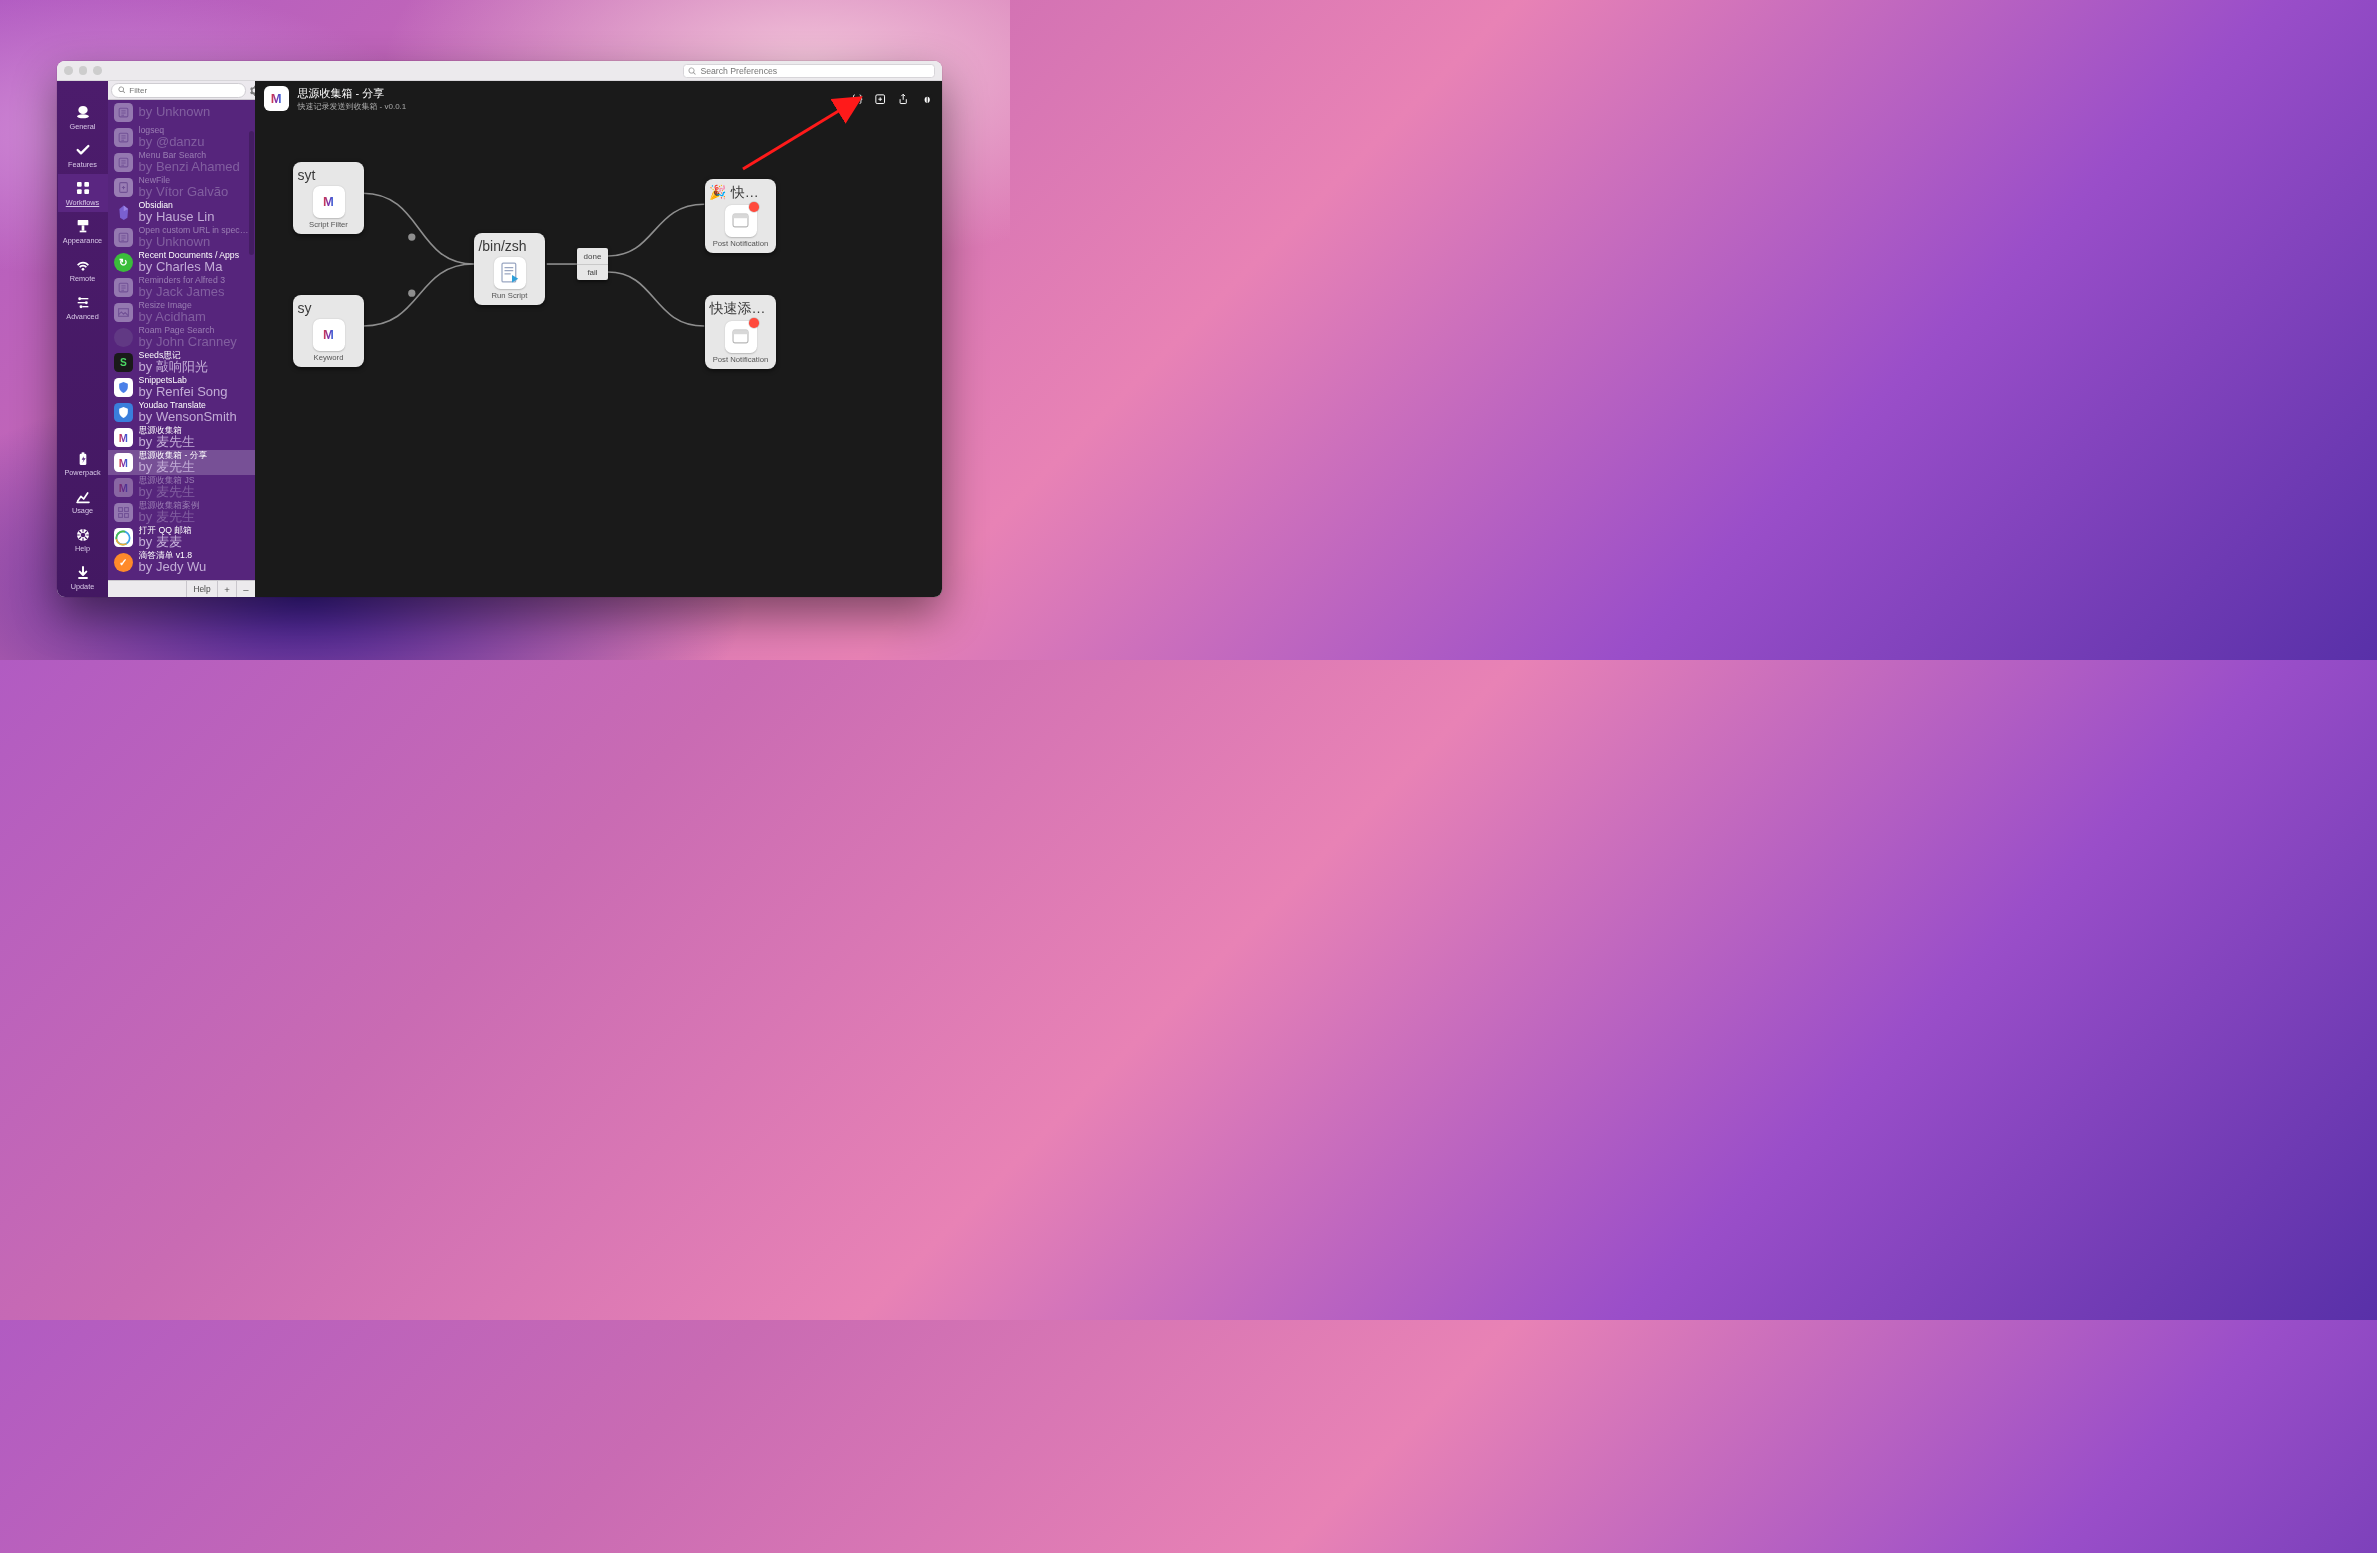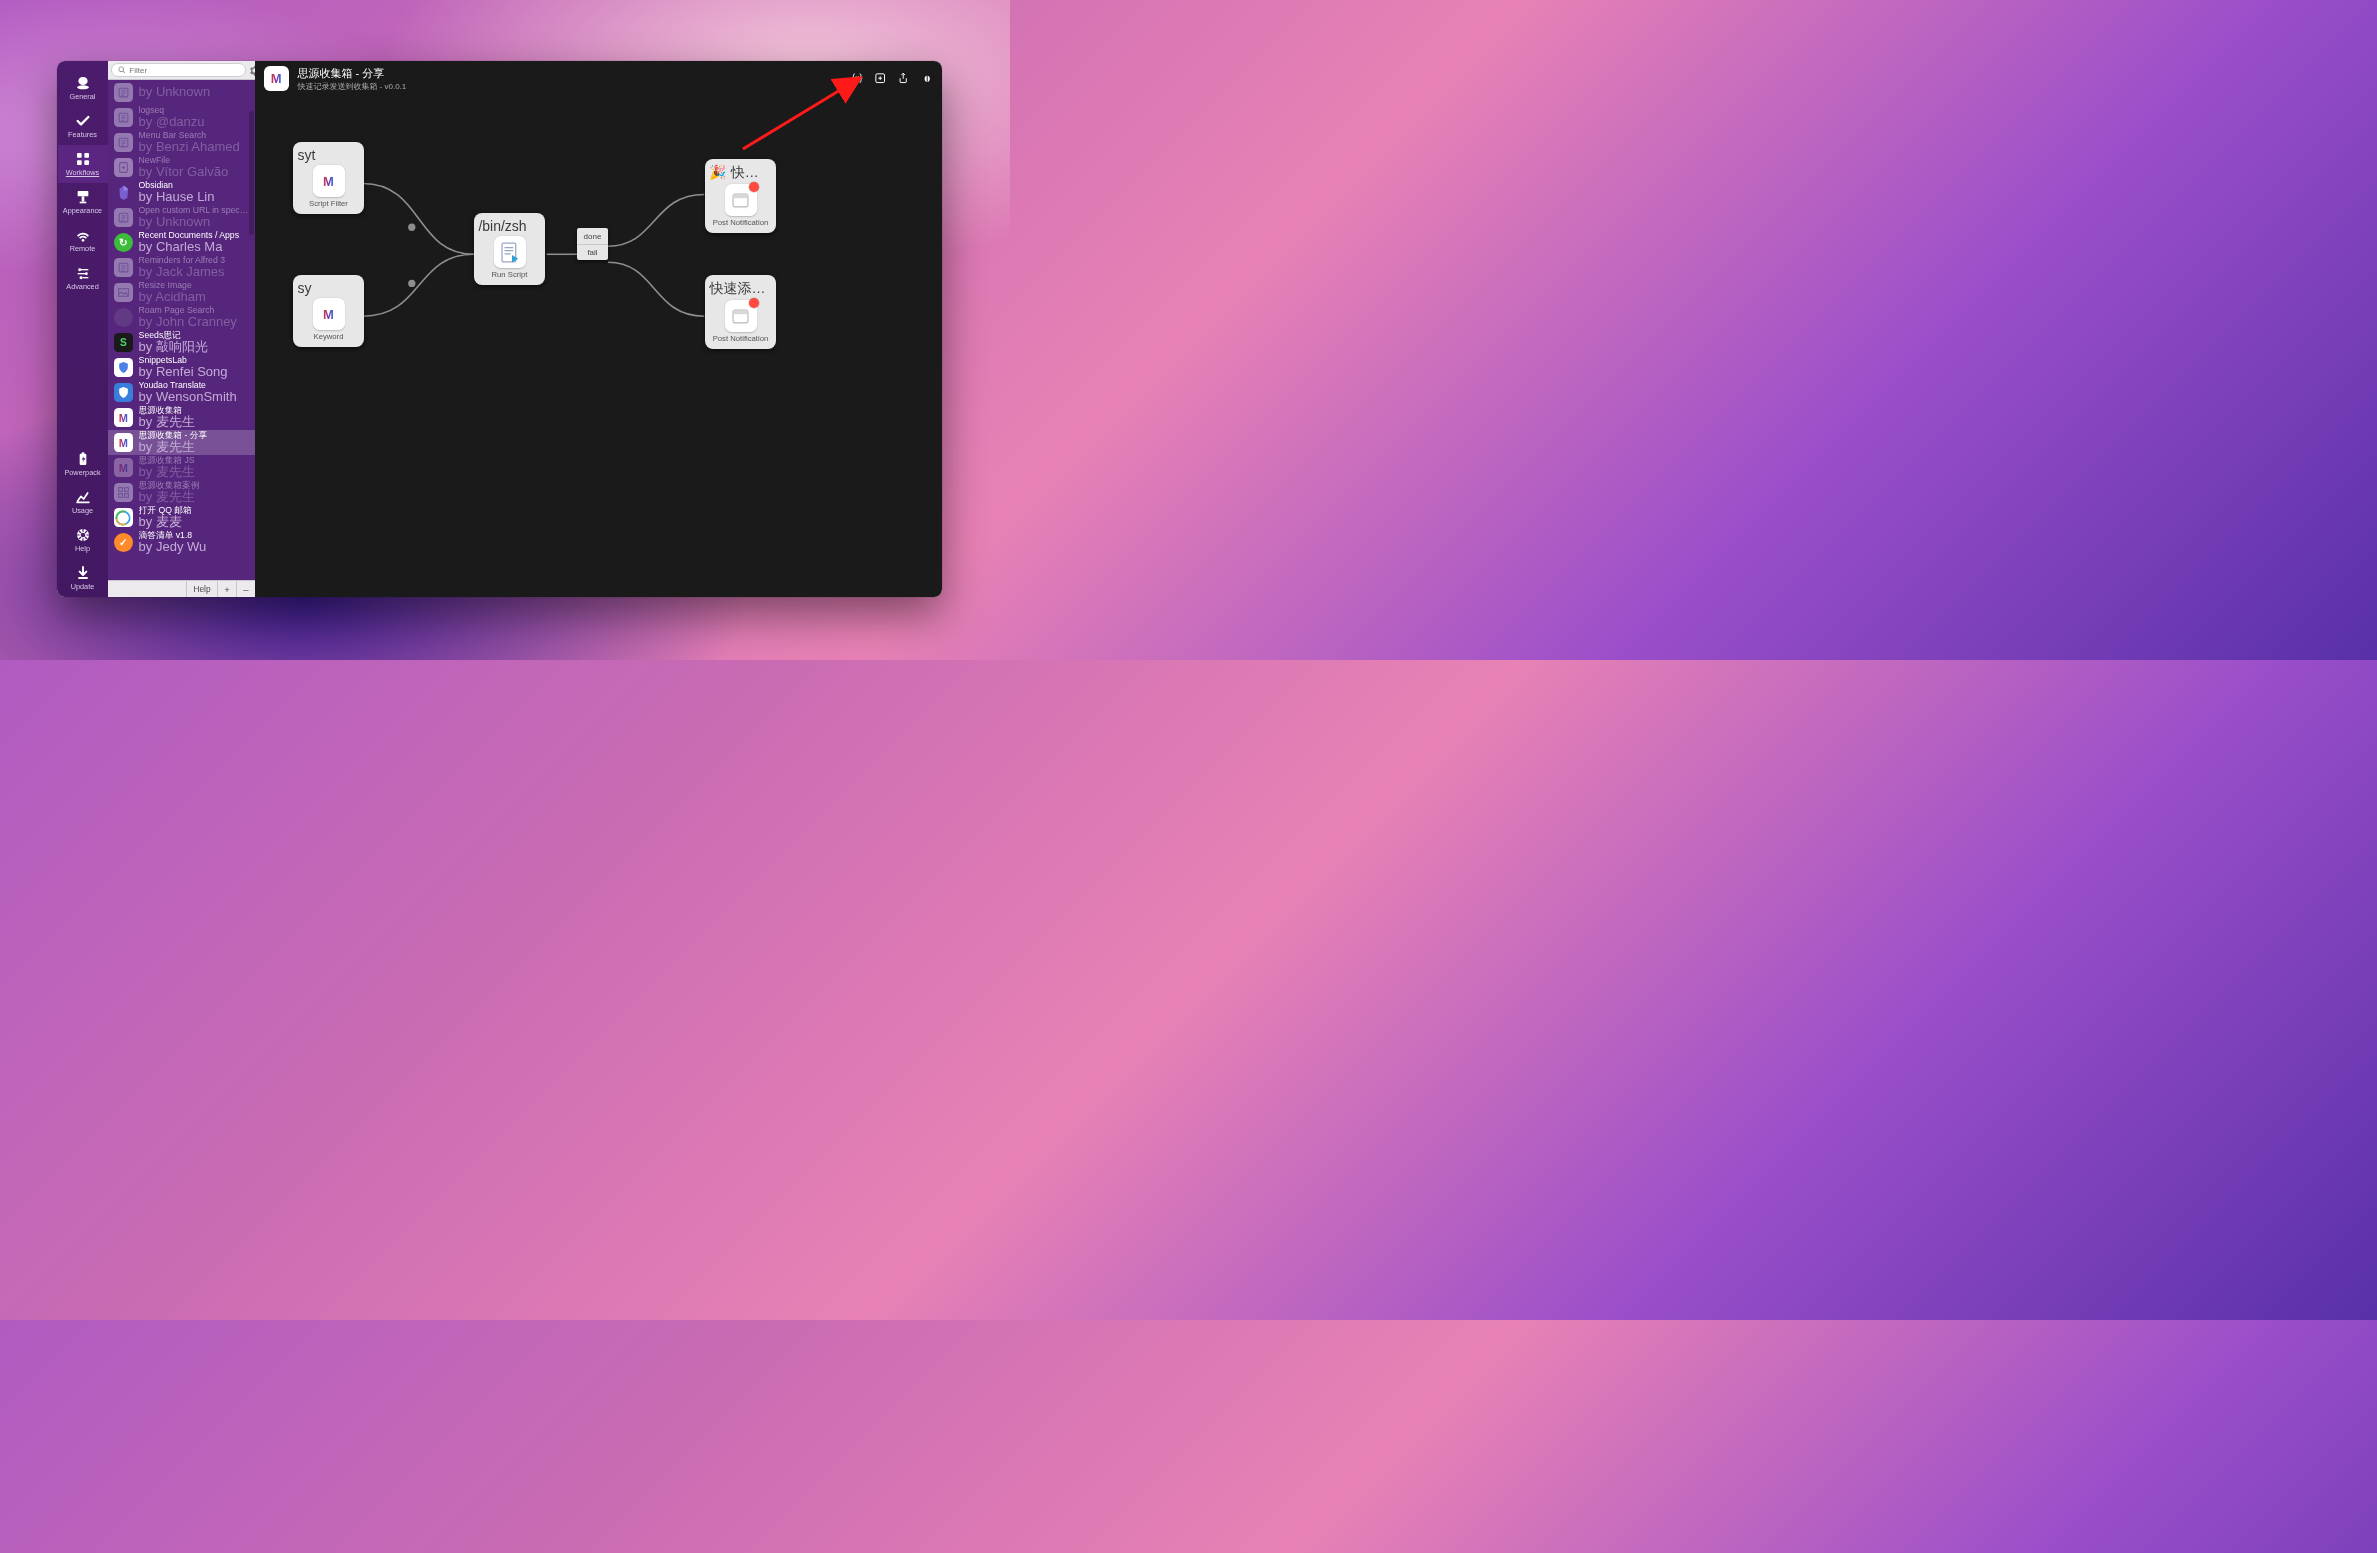--- a/index.html
+++ b/index.html
@@ -63,21 +63,21 @@
   .search-pref input { border:none; outline:none; flex:1; font-size:8.7px; color:#555; background:transparent; }
   
   .body { flex:1; display:flex; overflow:hidden; }
   
   .rail {
     width:51px;
     background: linear-gradient(#4c1c6c, #431862);
     display:flex;
     flex-direction:column;
     align-items:center;
-    padding-top:8px;
+    padding-top:17px;
     gap:0;
   }
   .rail-item {
     width:50px;
     height:38px;
     display:flex;
     flex-direction:column;
     align-items:center;
     justify-content:center;
     gap:1.5px;
@@ -219,20 +219,33 @@
   .branch-box .row{height:16px;display:flex;align-items:center;justify-content:center;}
   .branch-box .row + .row{border-top:0.7px solid #c9c9c9;}
   
   .anno-arrow{position:absolute;pointer-events:none;}
 </style>
 </head>
 <body>
 
 <div class="window">
 
+  <div class="titlebar">
+    <div class="traffic">
+      <div class="dot"></div>
+      <div class="dot"></div>
+      <div class="dot"></div>
+    </div>
+    <div class="search-pref">
+      <svg viewBox="0 0 16 16">
+          <path d="M6.5 1a5.5 5.5 0 014.38 8.82l3.4 3.4-1.06 1.06-3.4-3.4A5.5 5.5 0 116.5 1zm0 1.5a4 4 0 100 8 4 4 0 000-8z"></path>
+        </svg>
+      <input placeholder="Search Preferences" style="">
+    </div>
+  </div>
 
   <div class="body">
 
     <div class="rail">
       <div id="rail-top">
           <div class="rail-item">
             <div class="ric">
               <svg viewBox="0 0 24 24">
                 <path d="M12 3c4 0 7 2.5 7 6s-3 6-7 6-7-2.5-7-6 3-6 7-6z" fill="#fff"></path>
                 <ellipse cx="12" cy="18.5" rx="9" ry="3" fill="#fff"></ellipse>

